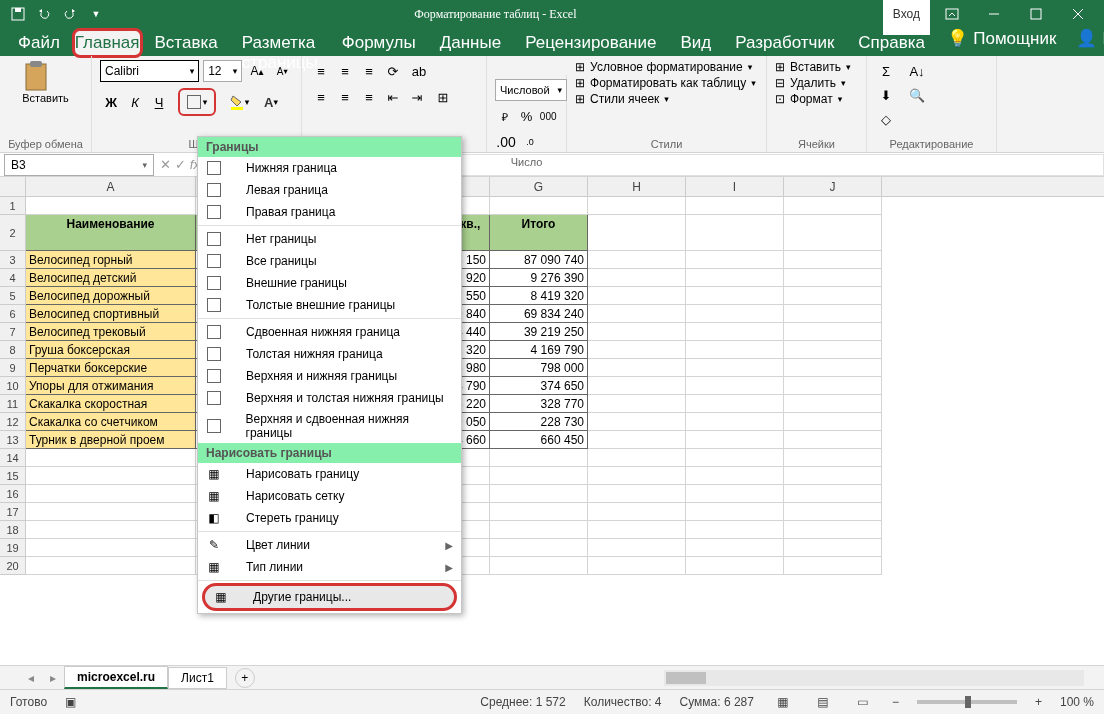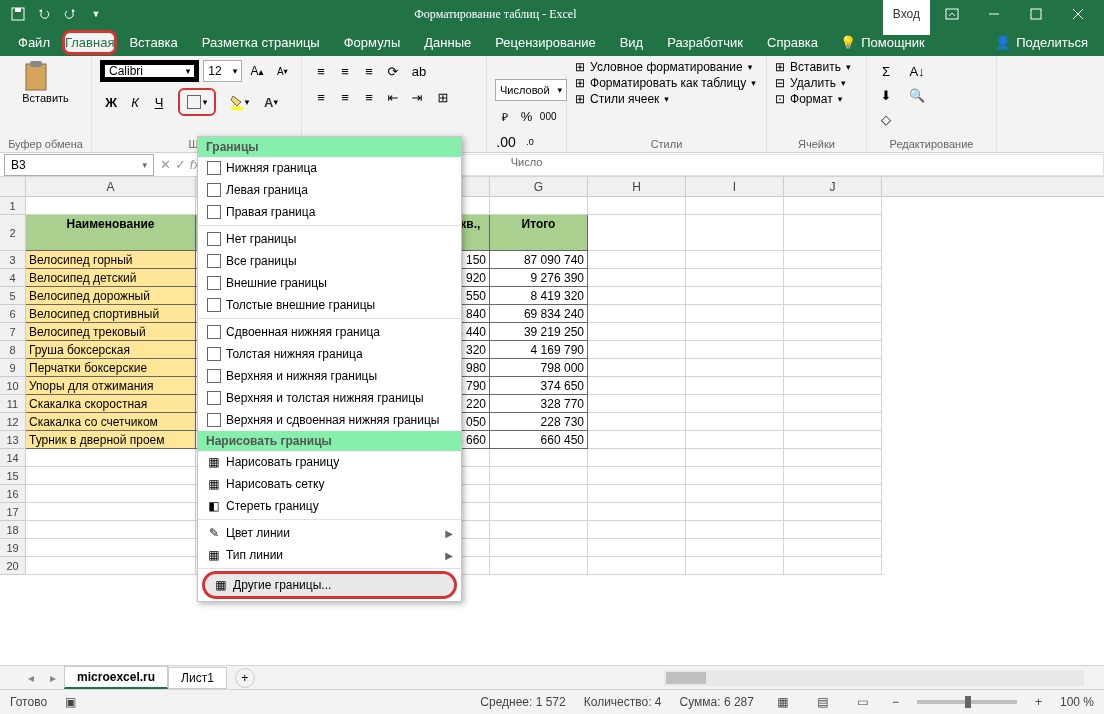--- a/index.html
+++ b/index.html
@@ -6,42 +6,42 @@
 body { width: 1104px; height: 714px; background: #fff; overflow: hidden; position: relative; font-size: 13px; }
 
 .titlebar { height: 28px; background: #217346; display: flex; align-items: center; color: #fff; padding: 0 6px; }
 .titlebar .qat { display: flex; gap: 2px; align-items: center; }
 .titlebar .qat .qat-btn { width: 24px; height: 24px; display: flex; align-items: center; justify-content: center; cursor: pointer; }
 .titlebar .title { flex: 1; text-align: center; font-size: 12px; font-family: Liberation Serif, serif; }
 .titlebar .right { display: flex; gap: 2px; align-items: center; }
 .titlebar .signin { background: #fff; color: #333; padding: 14px 10px; font-size: 12px; }
 .titlebar .win-btn { width: 40px; height: 28px; display: flex; align-items: center; justify-content: center; cursor: pointer; }
 
-.tabs { height: 28px; background: #217346; display: flex; align-items: center; padding: 0 6px; color: #fff; font-size: 13px; }
+.tabs { height: 28px; background: #217346; display: flex; align-items: flex-start; padding: 0 6px; color: #fff; font-size: 17px; }
 .tabs .tab { padding: 5px 12px; cursor: pointer; }
 .tabs .tab.highlight { border: 3px solid #d43434; border-radius: 8px; padding: 2px 0; background: #f3f3f3; color: #217346; }
 .tabs .spacer { flex: 1; }
 .tabs .tell { display: flex; align-items: center; gap: 5px; padding: 0 10px; }
 .tabs .share { display: flex; align-items: center; gap: 5px; padding: 0 10px; }
 
 .ribbon { height: 97px; background: #f3f3f3; border-bottom: 1px solid #d4d4d4; display: flex; }
 .ribbon-group { border-right: 1px solid #e0e0e0; padding: 4px 8px 2px 8px; display: flex; flex-direction: column; justify-content: space-between; position: relative; }
 .ribbon-group .label { text-align: center; font-size: 11px; color: #666; padding-top: 3px; }
 .ribbon-group .controls { display: flex; flex: 1; }
 .rg-clipboard { width: 92px; }
 .rg-font { width: 210px; }
 .rg-align { width: 185px; }
 .rg-number { width: 80px; margin-top: 19px; }
 .rg-styles { width: 200px; }
 .rg-cells { width: 100px; }
 .rg-edit { width: 130px; }
 .ribbon-btn { width: 22px; height: 22px; display: inline-flex; align-items: center; justify-content: center; cursor: pointer; border: 1px solid transparent; }
 .border-btn-wrap { border: 2px solid #d43434; border-radius: 6px; padding: 1px; display: inline-flex; }
 .font-row1 { display: flex; gap: 4px; align-items: center; margin-bottom: 6px; }
-.font-name { width: 102px; height: 22px; border: 5px solid #000000; background: #fff; display: flex; align-items: center; padding: 0 4px; font-size: 12px; }
+.font-name { width: 102px; height: 22px; border: 1px solid #000000; background: #fff; display: flex; align-items: center; padding: 0 4px; font-size: 12px; }
 .font-size { width: 40px; height: 22px; border: 1px solid #ababab; background: #fff; display: flex; align-items: center; padding: 0 4px; font-size: 12px; }
 .font-row2 { display: flex; gap: 2px; align-items: center; }
 
 .formula-bar { height: 24px; display: flex; align-items: center; border-bottom: 1px solid #d4d4d4; }
 .name-box { width: 150px; height: 22px; border: 1px solid #ababab; display: flex; align-items: center; padding: 0 6px; font-size: 12px; background: #fff; margin-left: 4px; }
 .fx-icons { display: flex; gap: 4px; padding: 0 6px; color: #999; }
 .fx-input { flex: 1; height: 22px; border: 1px solid #e0e0e0; padding: 0 6px; }
 
 .grid-area { position: relative; height: 488px; overflow: hidden; }
 .col-headers { display: flex; height: 20px; background: #f0f0f0; border-bottom: 1px solid #ccc; }
@@ -54,21 +54,21 @@
 .cell.A { width: 170px; }
 .cell.header { background: #a9d08e; font-weight: bold; text-align: center; border-right: 1px solid #666; border-bottom: 1px solid #666; }
 .cell.name { background: #ffe699; border-right: 1px solid #666; border-bottom: 1px solid #666; }
 .cell.num { text-align: right; border-right: 1px solid #666; border-bottom: 1px solid #666; }
 .row.tall { height: 36px; }
 .row.tall .cell { line-height: 1.2; padding-top: 2px; white-space: normal; }
 .row.tall .row-h { line-height: 36px; }
 
 .borders-menu { position: absolute; left: 197px; top: 136px; width: 265px; background: #fff; border: 1px solid #c6c6c6; box-shadow: 2px 2px 6px rgba(0,0,0,0.3); z-index: 100; }
 .borders-menu .menu-title { background: #86efac; padding: 3px 8px; font-size: 12px; font-weight: bold; color: #555; }
-.borders-menu .menu-item { display: flex; align-items: center; padding: 3px 8px; font-size: 12px; cursor: pointer; gap: 4px; }
+.borders-menu .menu-item { display: flex; align-items: center; padding: 3px 8px; font-size: 12px; cursor: pointer; gap: 24px; }
 .borders-menu .menu-item .micon { width: 16px; height: 16px; display: inline-flex; align-items: center; justify-content: center; }
 .borders-menu .menu-item .arrow { margin-left: auto; color: #666; font-size: 10px; }
 .borders-menu .sep { height: 1px; background: #e0e0e0; margin: 2px 0; }
 .borders-menu .menu-item.highlight { border: 3px solid #d43434; border-radius: 14px; background: #e8e8e8; margin: 2px 4px; }
 
 .sheet-tabs { height: 24px; background: #f3f3f3; border-top: 1px solid #d4d4d4; display: flex; align-items: center; padding: 0 20px; font-size: 12px; }
 .sheet-tabs .nav { color: #888; padding: 0 8px; }
 .sheet-tab { padding: 3px 12px; border: 1px solid #ccc; background: #fff; cursor: pointer; }
 .sheet-tab.active { border-bottom: 2px solid #217346; font-weight: bold; }
 .sheet-tabs .add { width: 20px; height: 20px; border: 1px solid #ccc; border-radius: 50%; display: flex; align-items: center; justify-content: center; margin-left: 8px; cursor: pointer; }

